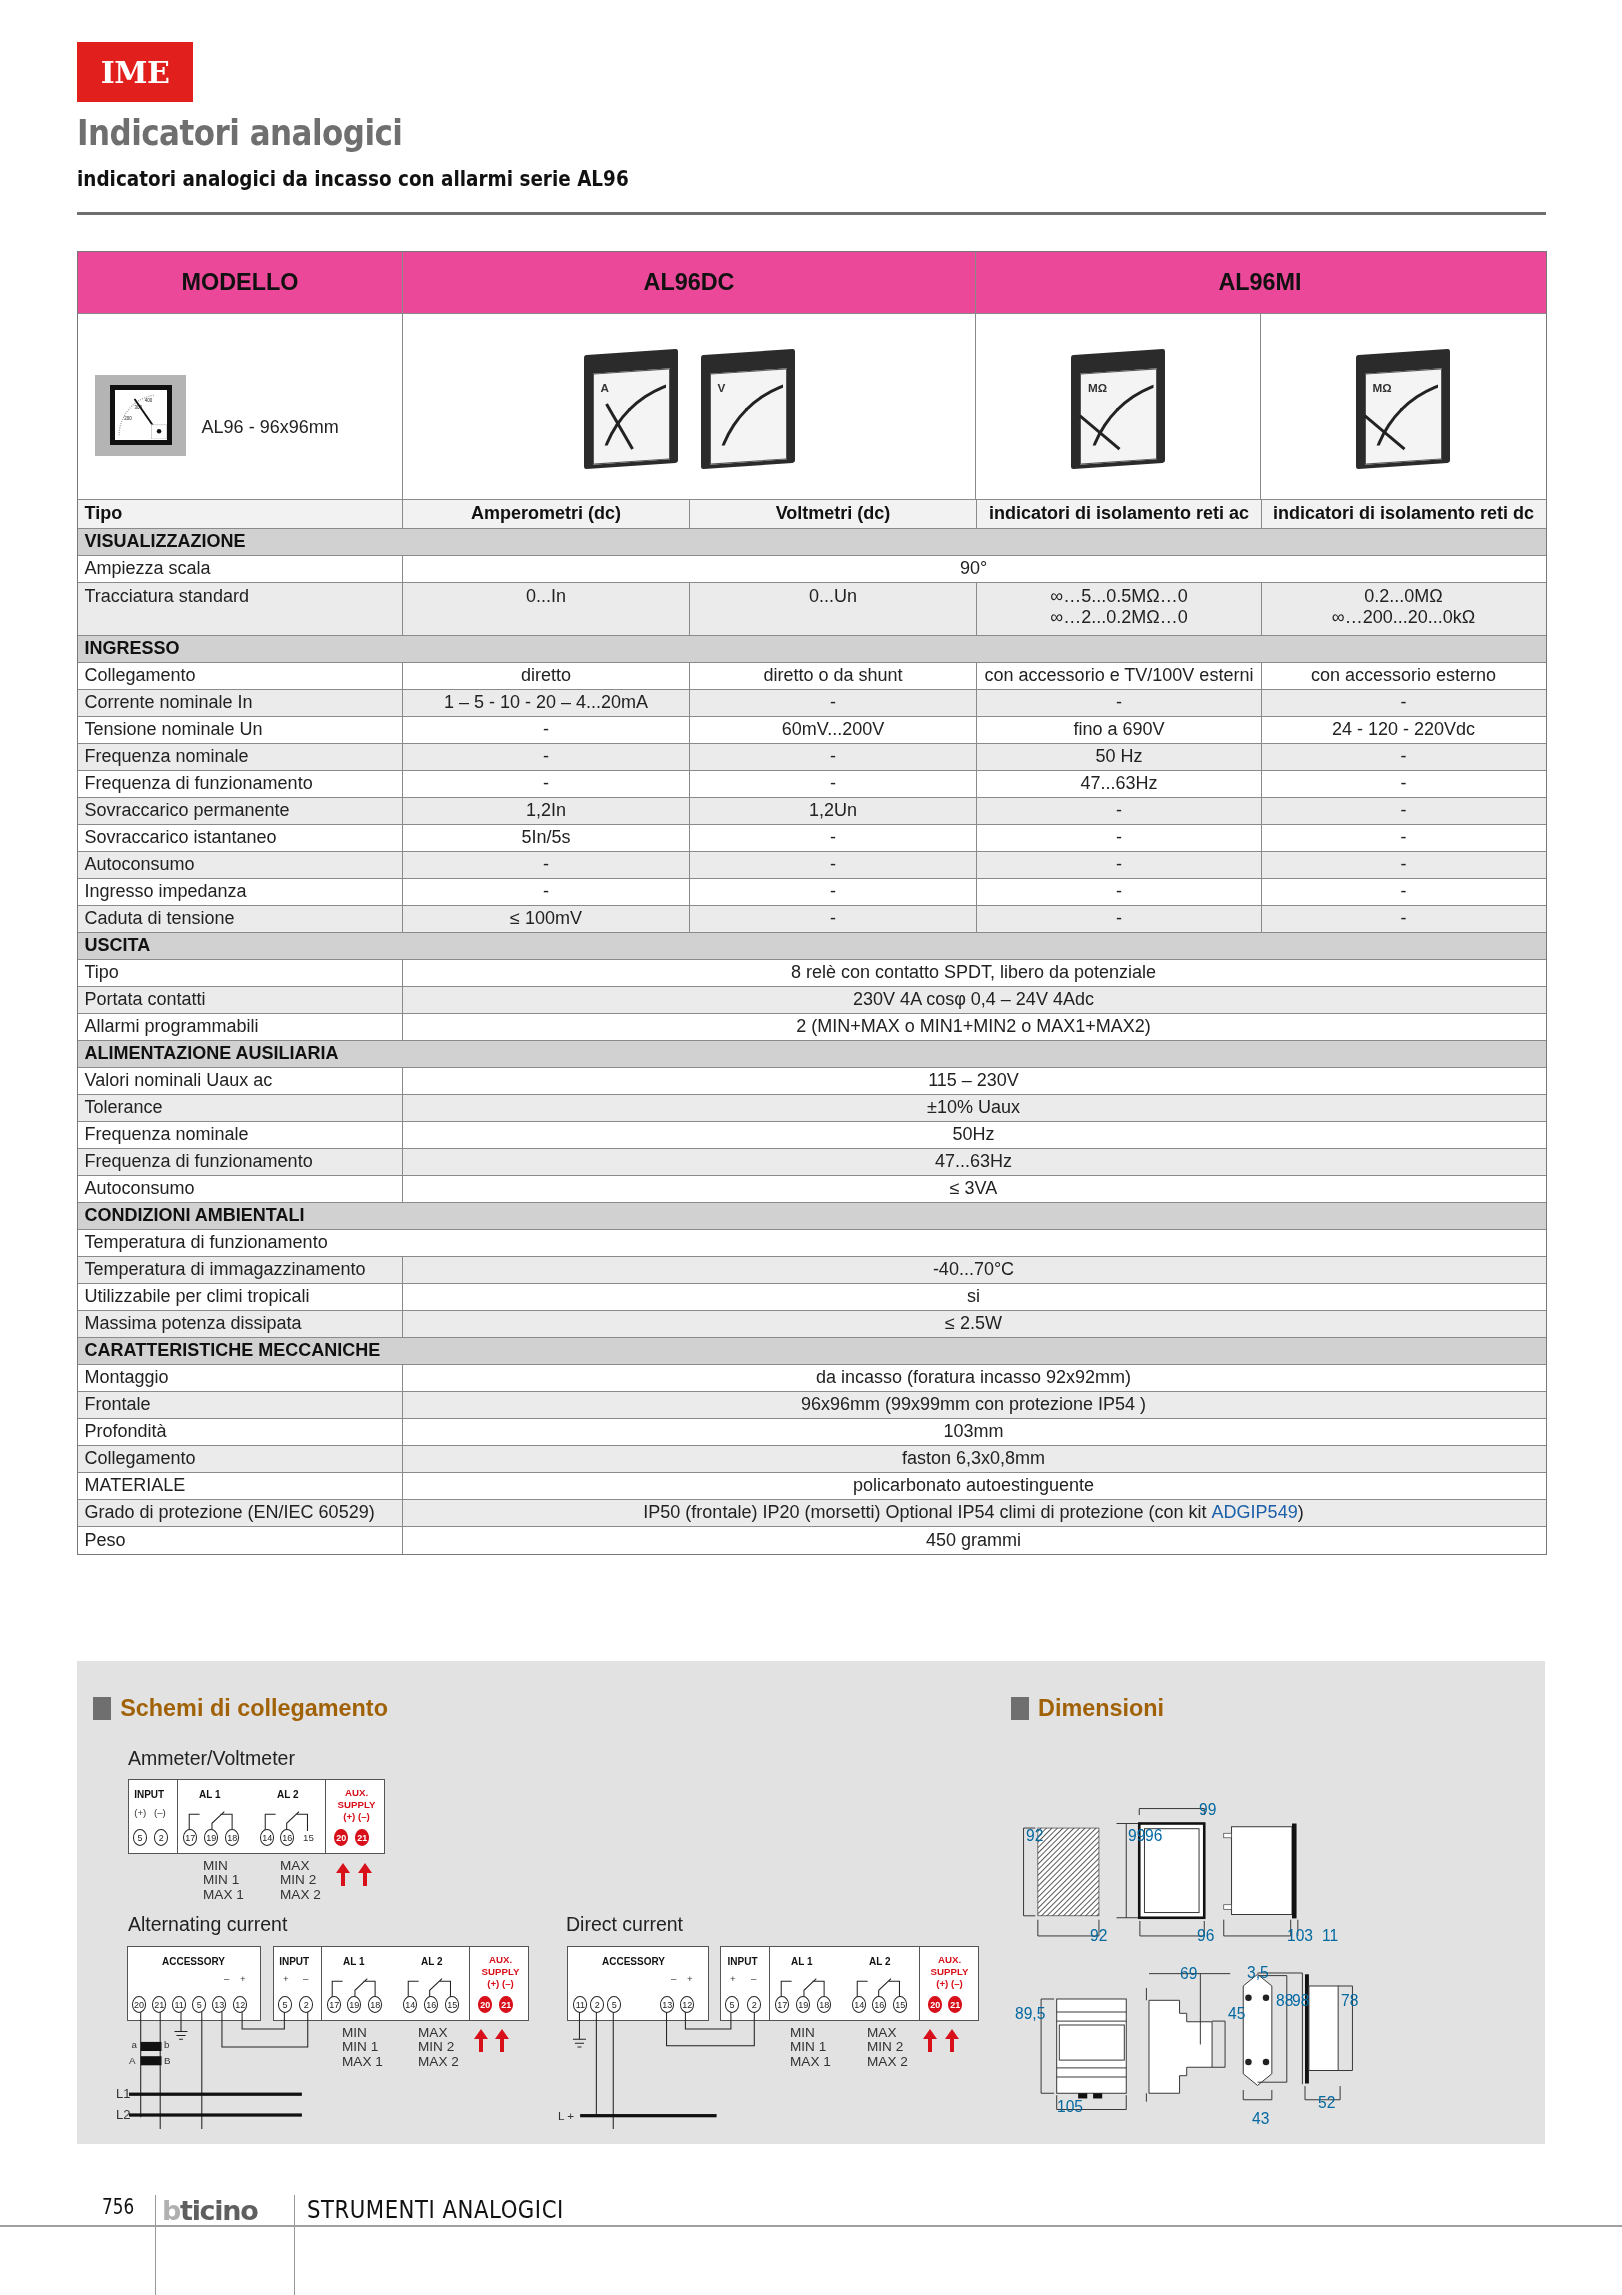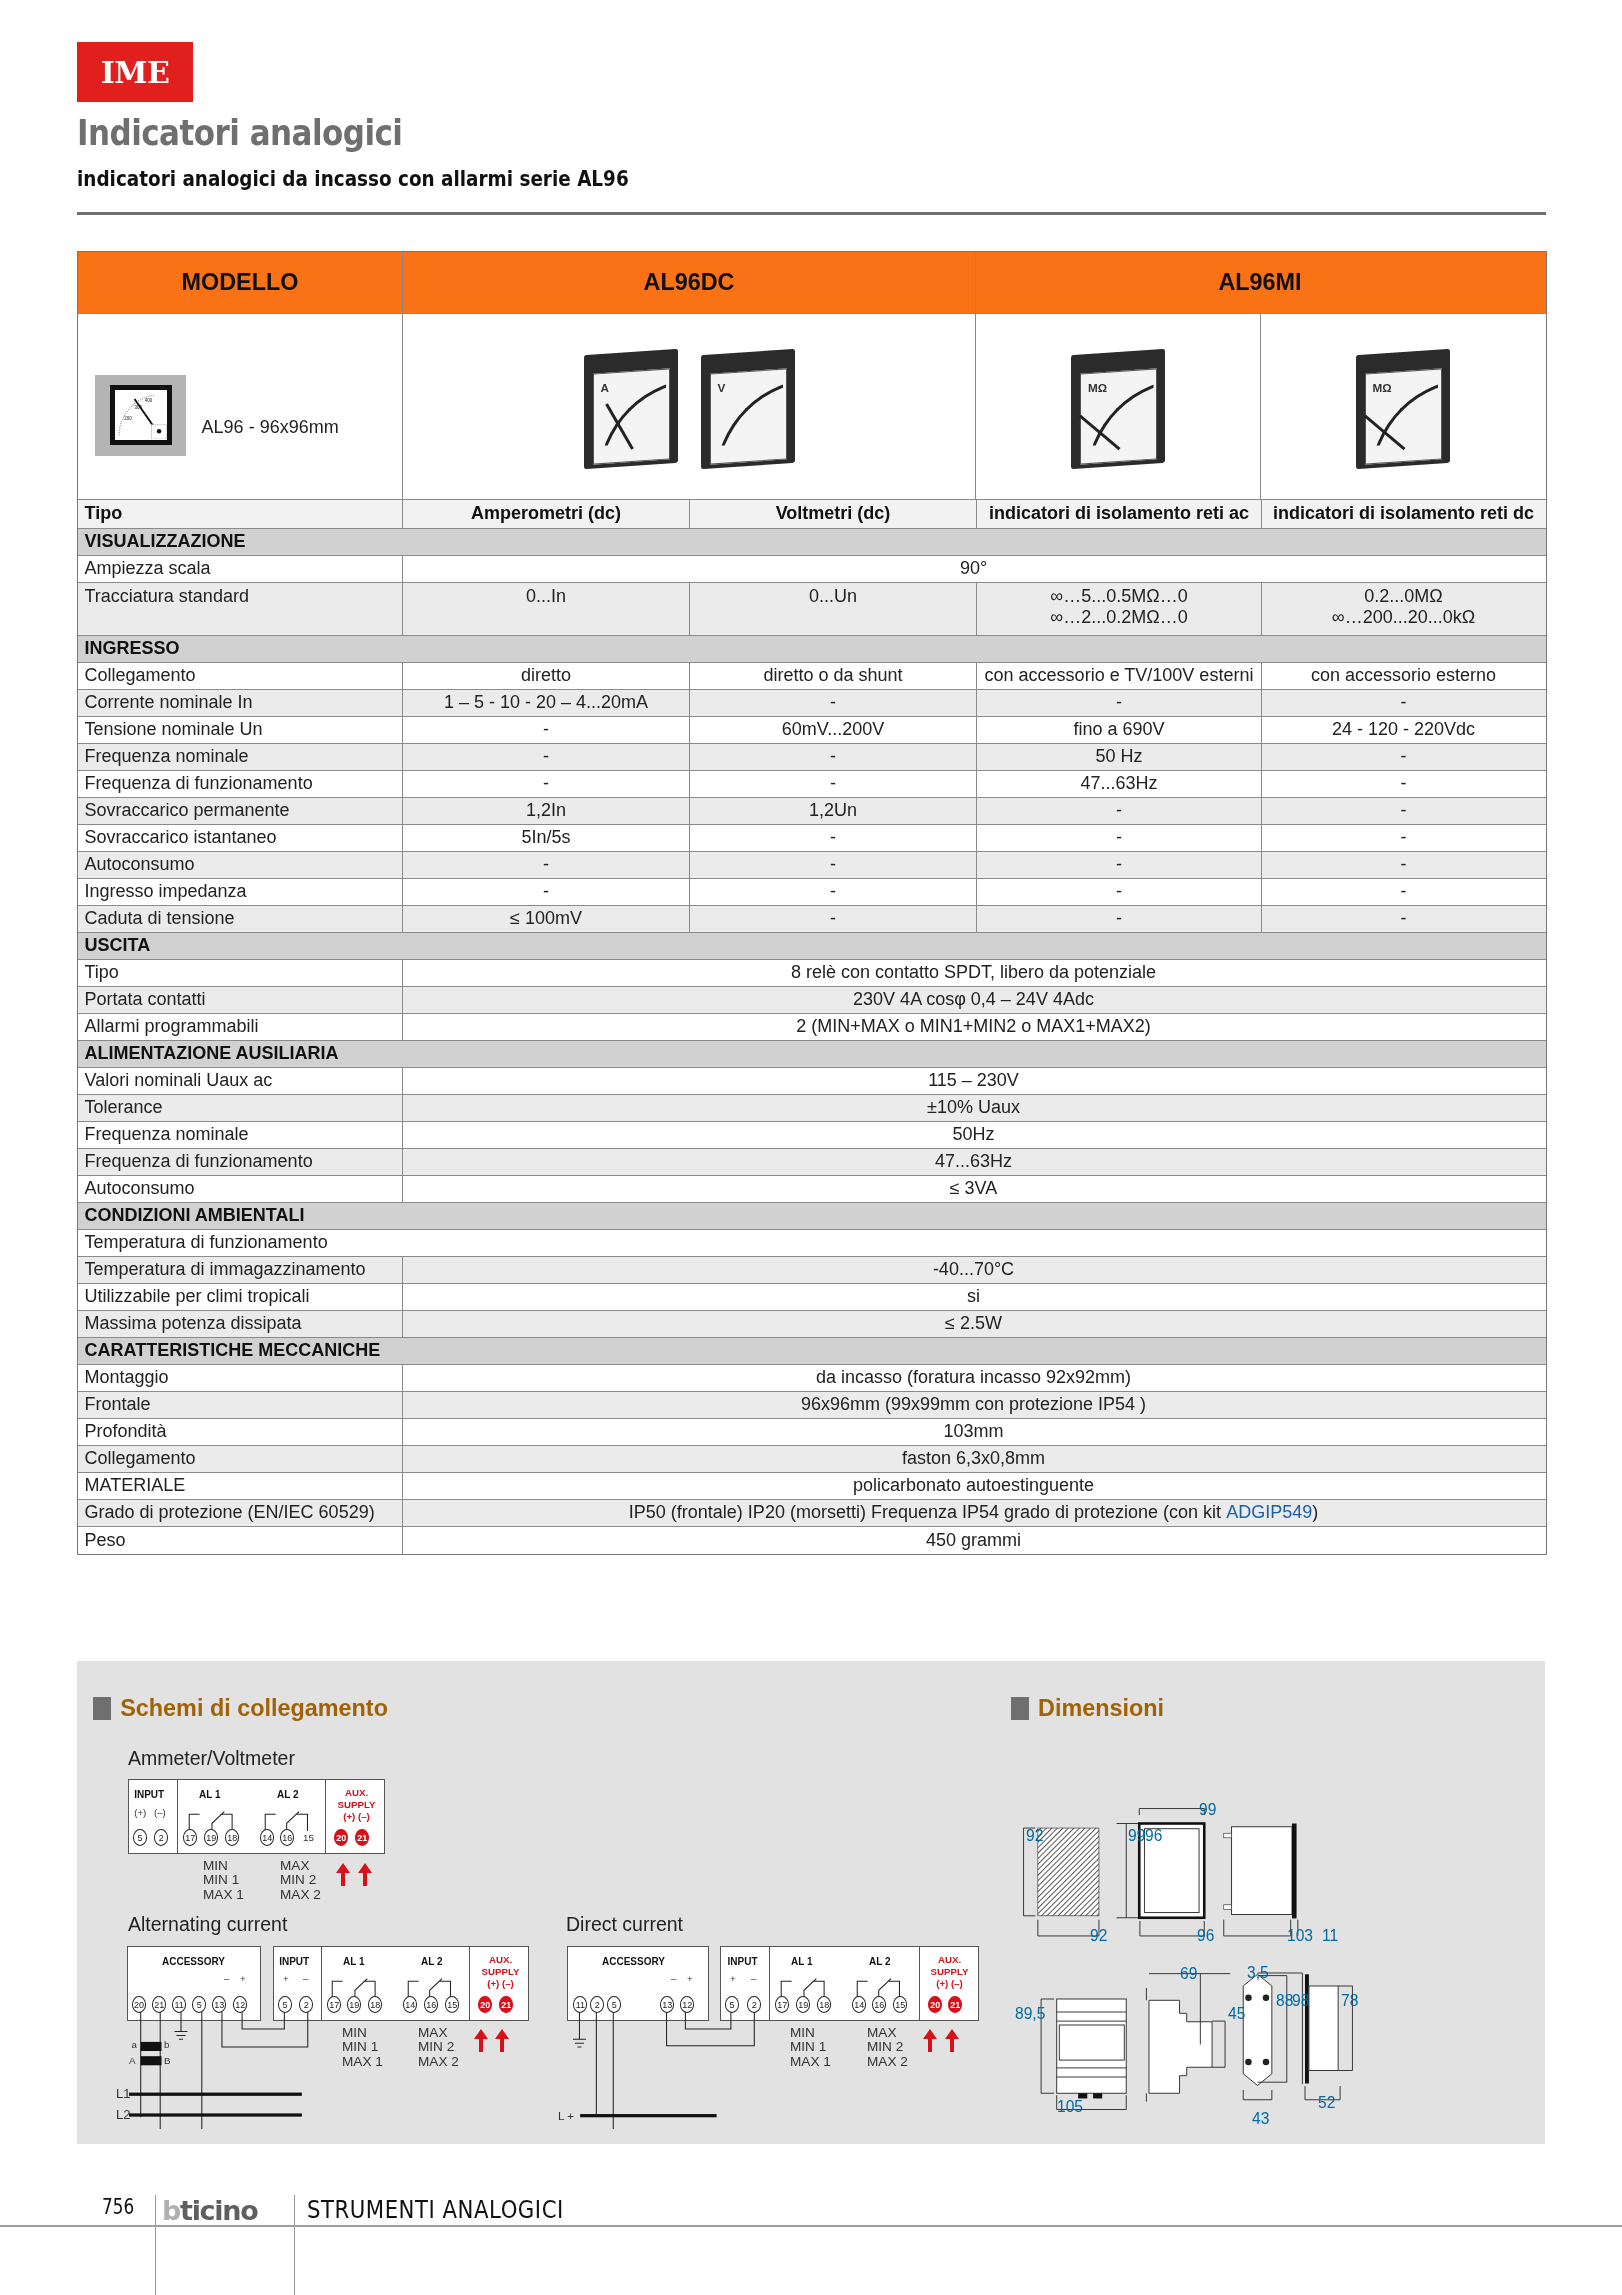--- a/index.html
+++ b/index.html
@@ -24,21 +24,21 @@
   .row.tall { height: 53px; }
   .cell { border-right: 1.3px solid #8a8a8a; display: flex; align-items: center; justify-content: center;
     font-size: 18px; color: #222; text-align: center; line-height: 1.2; white-space: nowrap; overflow: hidden; }
   .cell:last-child { border-right: none; }
   .row.tall .cell { flex-direction: column; justify-content: flex-start; padding-top: 2.6px; }
   .c-label { width: 325px; justify-content: flex-start; padding-left: 6.5px; text-align: left; }
   .c1 { width: 287px; } .c2 { width: 287px; } .c3 { width: 285px; } .c4 { width: 283px; }
   .c-span4 { width: 1141px; }
   .c-span2 { width: 573px; }
   .sect .cell { font-weight: bold; font-size: 18px; color: #111; }
-  .hdr { height: 62px; background: #f97316; }
+  .hdr { height: 62px; background: #ec4899; }
   .hdr .cell { font-weight: bold; font-size: 23.4px; color: #111; }
   .imgrow { height: 186px; background: #fff; }
   .imgrow .cell { align-items: center; }
   .tipo { background: #f2f2f2; height: 29px; }
   .tipo .cell { font-weight: bold; font-size: 18px; color: #111; }
   .link { color: #1b5fa8; }
 
   .thumb { width: 91px; height: 81px; background: #b4b4b4; display: flex; align-items: center; justify-content: center; margin-right: 15.6px; flex: none; }
   .thumb-inner { width: 62px; height: 60px; background: #fff; border: 5.2px solid #111; position: relative; }
   .modello-thumb-cell { justify-content: flex-start; align-items: flex-start; padding: 17px 0 0 17px; }
@@ -331,21 +331,21 @@
     <div class="cell c-label">Collegamento</div>
     <div class="cell c-span4">faston 6,3x0,8mm</div>
   </div>
   <div class="row">
     <div class="cell c-label">MATERIALE</div>
     <div class="cell c-span4">policarbonato autoestinguente</div>
   </div>
   <div class="row alt">
     <div class="cell c-label">Grado di protezione (EN/IEC 60529)</div>
     <div class="cell c-span4">
-      <span>IP50 (frontale) IP20 (morsetti) Frequenza IP54 grado di protezione (con kit </span>&nbsp;<a class="link">ADGIP549</a><span>)</span>
+      <span>IP50 (frontale) IP20 (morsetti) Optional IP54 climi di protezione (con kit </span>&nbsp;<a class="link">ADGIP549</a><span>)</span>
     </div>
   </div>
   <div class="row">
     <div class="cell c-label">Peso</div>
     <div class="cell c-span4">450 grammi</div>
   </div>
 </div>
 
 <div class="panel">
 

